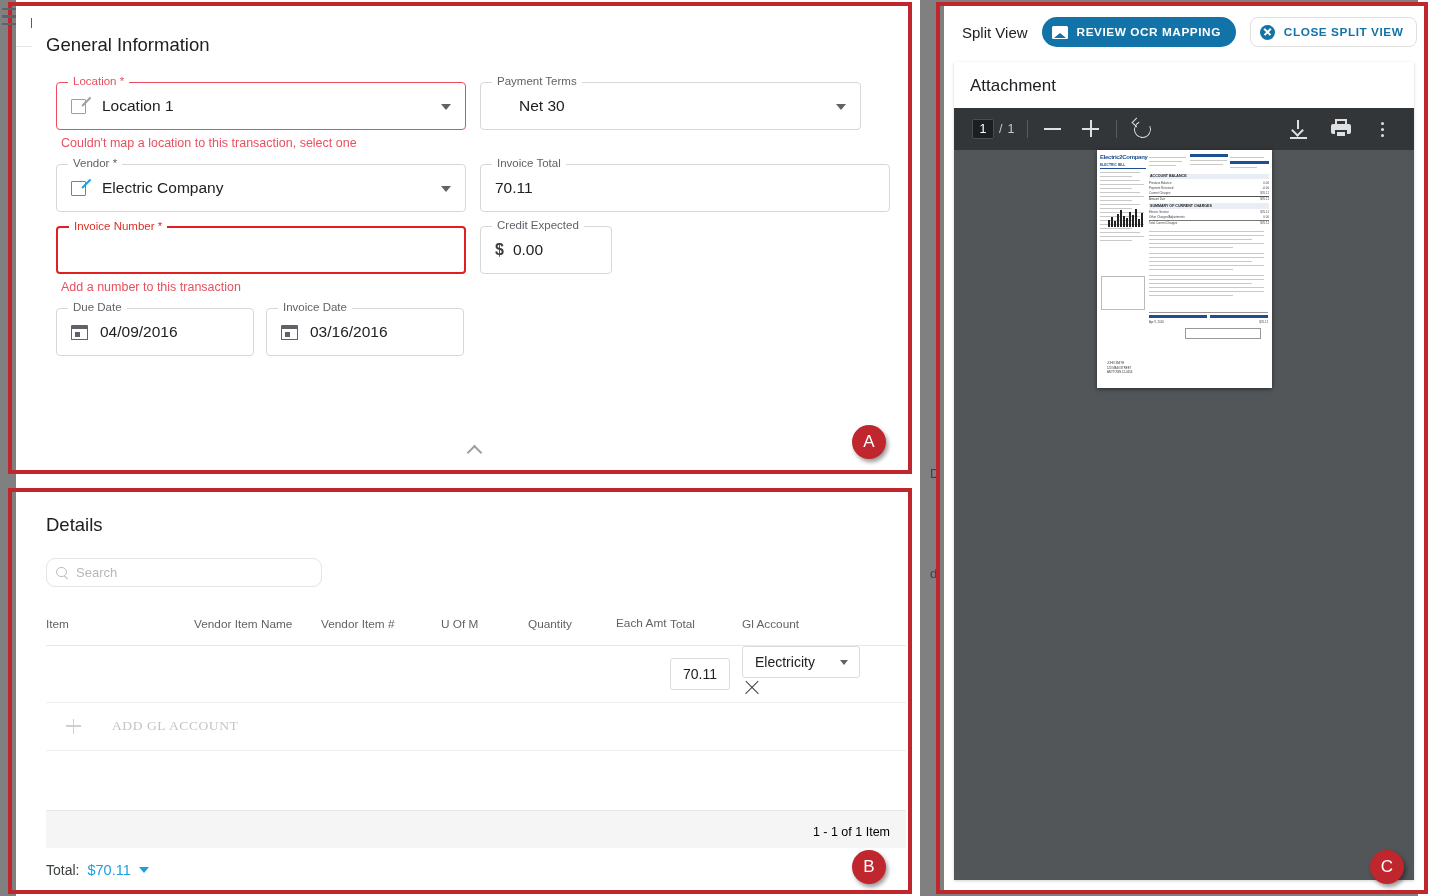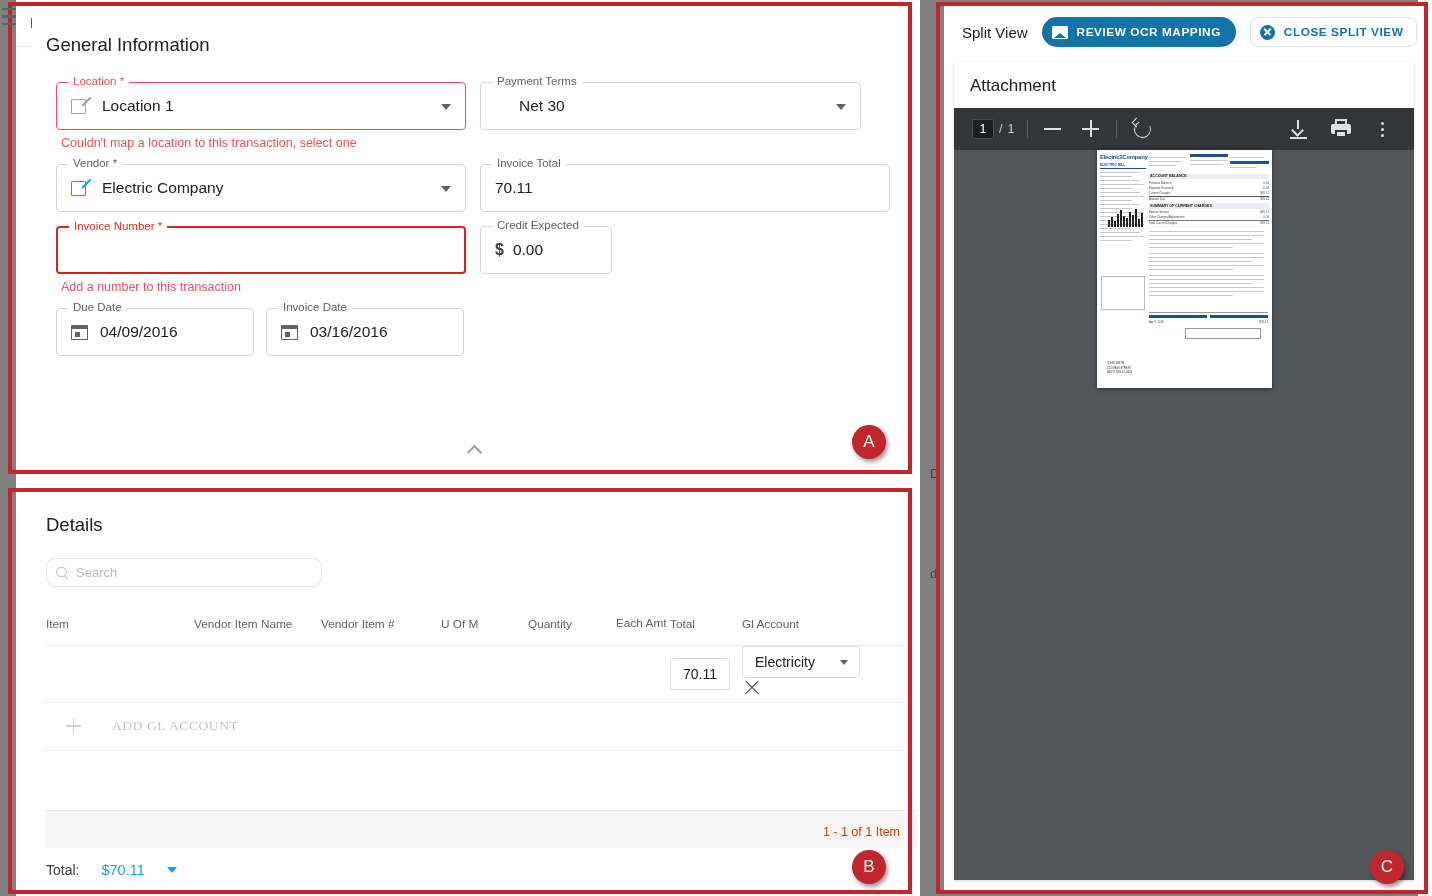--- a/index.html
+++ b/index.html
@@ -180,29 +180,29 @@
   .add-gl {
     display: flex; align-items: center; gap: 31px; height: 48px;
     padding-left: 20px; border-bottom: 1px solid #eee; margin: 0 14px; cursor: pointer; font-family: Liberation Serif, serif;
   }
   .plus { width: 15px; height: 15px; position: relative; flex: none; }
   .plus::before { content:""; position:absolute; left:0; top:6.7px; width:15px; height:1.6px; background:#cfcfcf;}
   .plus::after  { content:""; position:absolute; left:6.7px; top:0; width:1.6px; height:15px; background:#cfcfcf;}
   .add-gl-label { font-size: 13.5px; color: #c4c4c4; letter-spacing: .6px; }
 
   .grid-footer {
-    position: absolute; left: 14px; right: 4px; bottom: 0; height: 42px;
+    position: absolute; left: 14px; right: 14px; bottom: 0; height: 42px;
     background: #f5f5f5; border-top: 1px solid #e6e6e6;
     display: flex; align-items: center; justify-content: flex-end; padding-right: 16px;
-    font-size: 12.5px; color: #c2410c;
+    font-size: 12.5px; color: #000000;
   }
 
   .total-bar {
     position: absolute; left: 16px; bottom: 4px; width: 888px; height: 44px;
-    background: #fff; display: flex; align-items: center; padding-left: 14px; gap: 22px;
+    background: #fff; display: flex; align-items: center; padding-left: 14px; gap: 8px;
   }
   .total-label { font-size: 14px; color: #3c4043; }
   .total-val { font-size: 14.5px; color: #1a9fe0; cursor: pointer; }
   .total-caret {
     width:0;height:0;border-left:5px solid transparent;border-right:5px solid transparent;
     border-top:6px solid #1a9fe0; cursor:pointer;
   }
 
   
   .sv-panel {

